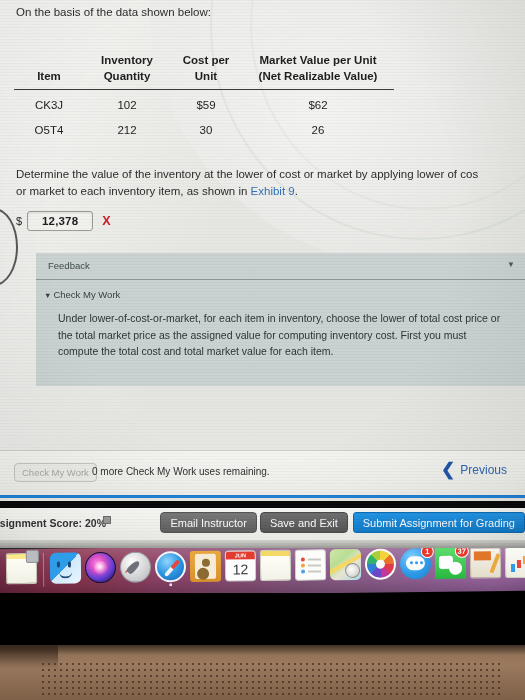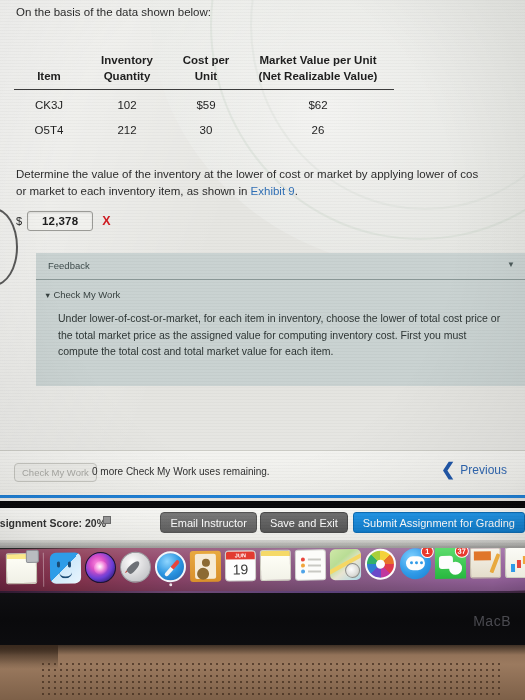--- a/index.html
+++ b/index.html
@@ -688,43 +688,39 @@
       </div>
       <div class="dock-icon ic-siri"></div>
       <div class="dock-icon ic-launchpad"></div>
       <div class="dock-icon ic-safari">
         <span class="run-dot"></span>
       </div>
       <div class="dock-icon ic-contacts"></div>
 
       <div class="dock-icon ic-calendar">
         <div class="cal-top">JUN</div>
-        <div class="cal-day">19</div>
+        <div class="cal-day">12</div>
       </div>
 
       <div class="dock-icon ic-notes"></div>
       <div class="dock-icon ic-reminders"></div>
       <div class="dock-icon ic-maps"></div>
       <div class="dock-icon ic-photos"></div>
 
       <div class="dock-icon ic-messages">
         <span class="badge">1</span>
       </div>
       <div class="dock-icon ic-facetime">
         <span class="badge">37</span>
       </div>
       <div class="dock-icon ic-pages"></div>
       <div class="dock-icon ic-numbers"></div>
     </div>
   </div>
 
-  <div class="bezel">
-    <div class="bezel-edge"></div>
-    <div class="bezel-logo">MacB</div>
-  </div>
 
   <div class="keyboard">
     <div class="kb-shadow"></div>
     <div class="kb-left-dark"></div>
     <div class="speaker"></div>
   </div>
 
 </div>
 
 </body></html>

